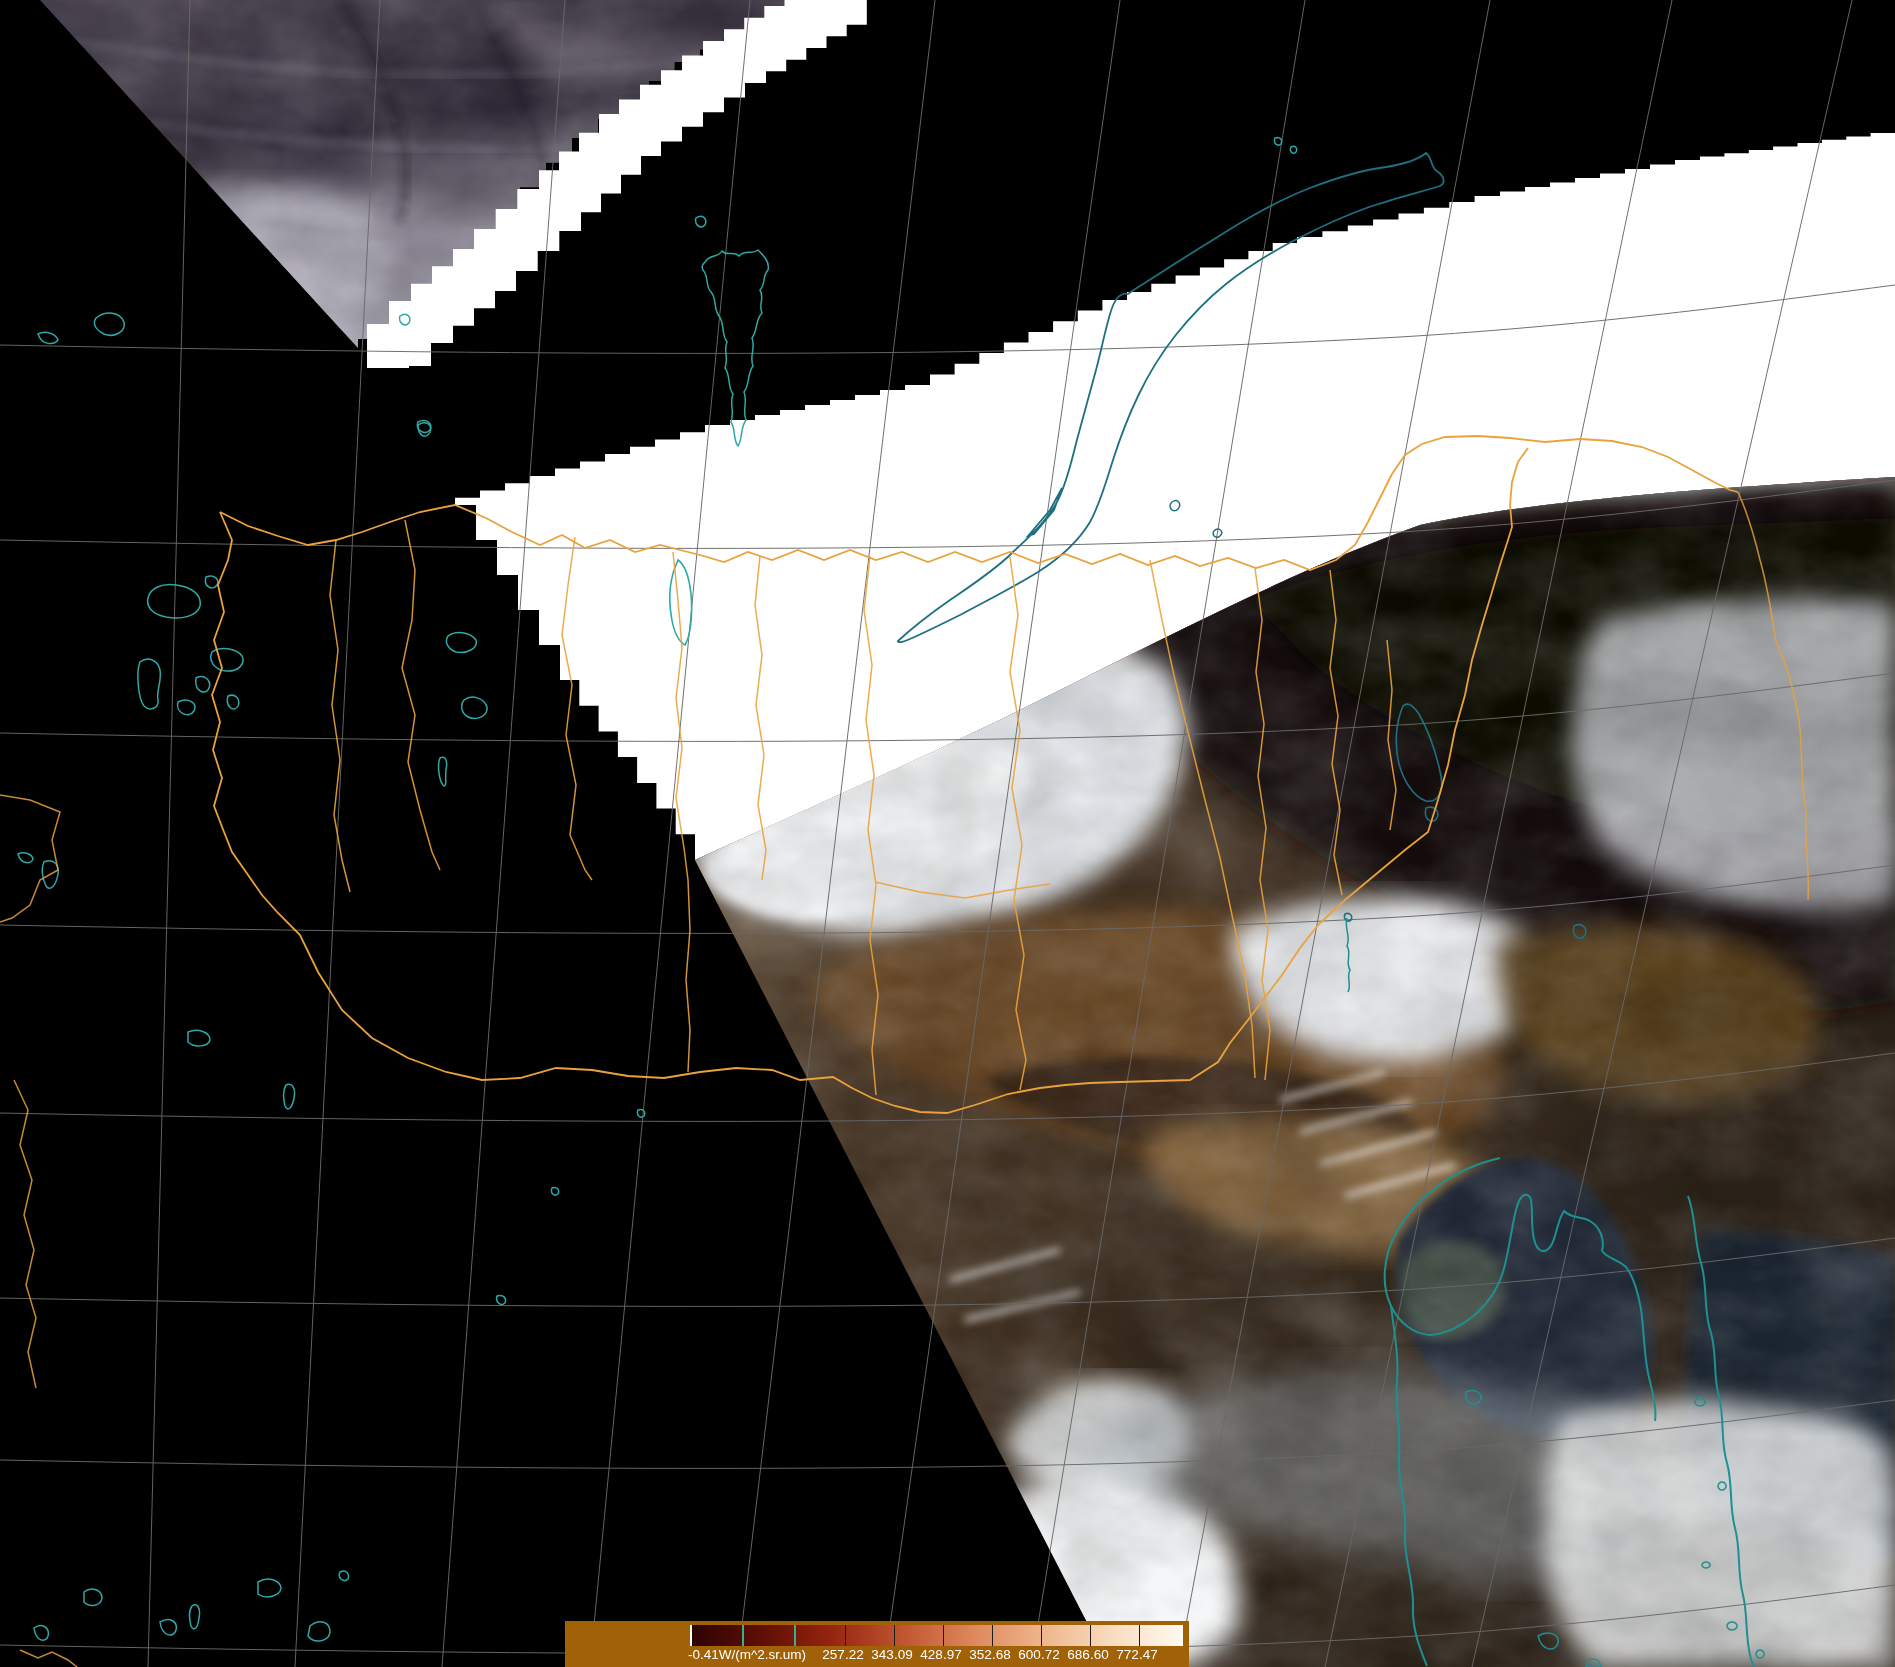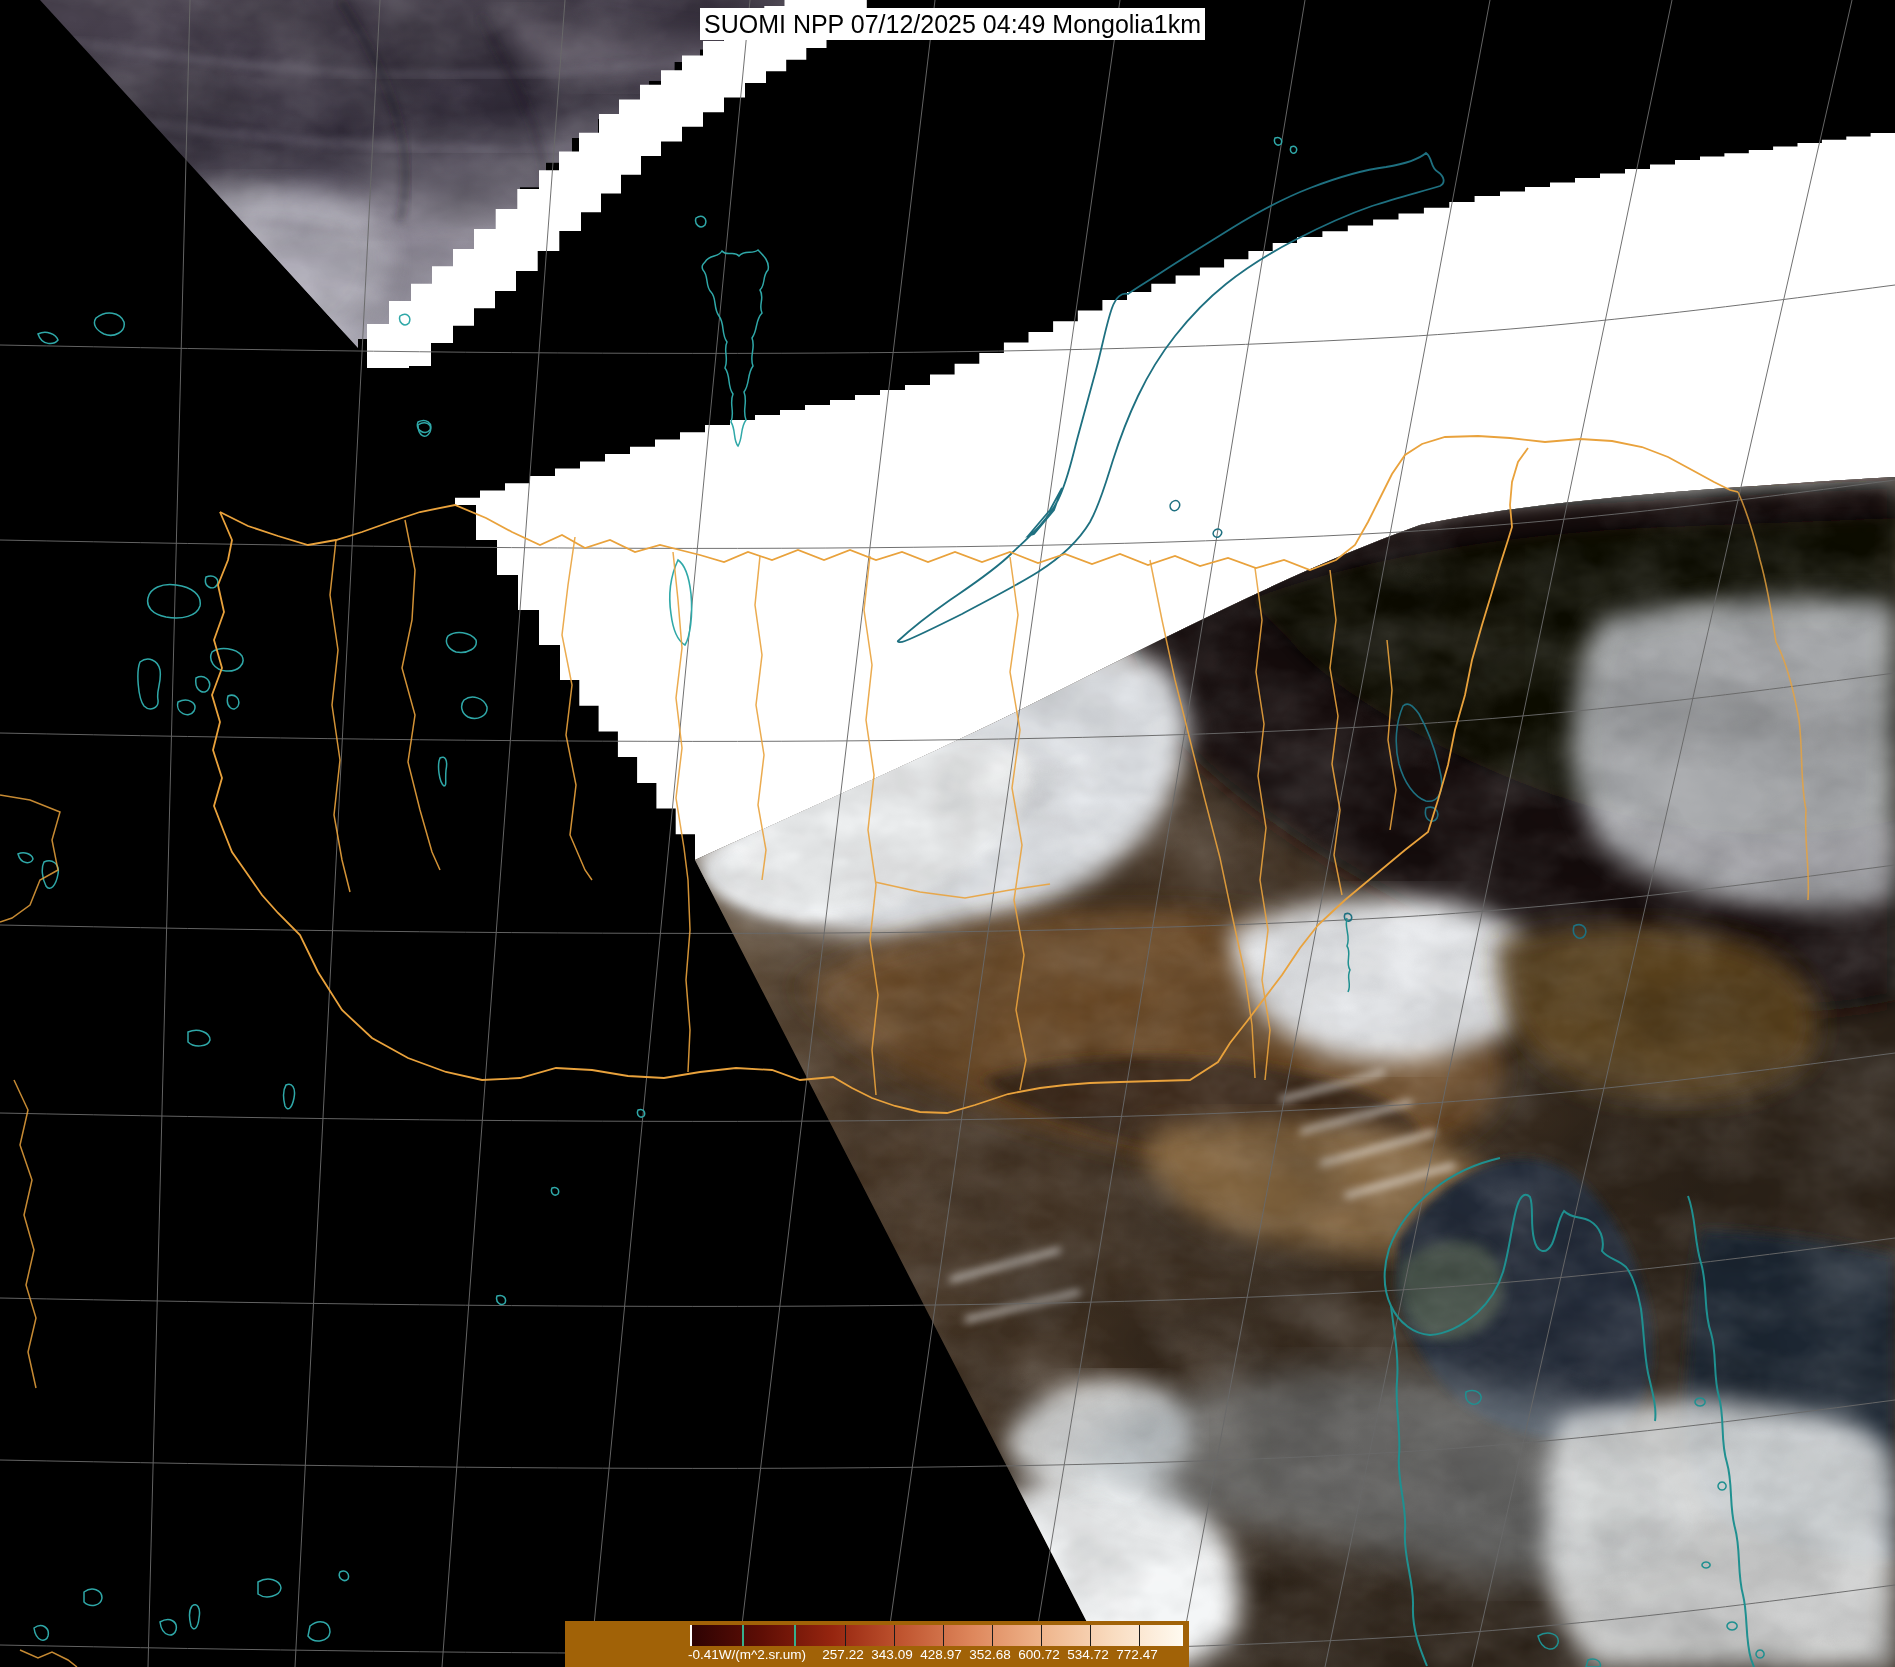--- a/index.html
+++ b/index.html
@@ -212,21 +212,20 @@
          M1255,568 L1262,620 1256,672 1264,724 1258,776 1266,828 1260,880 1268,930 1262,980 1270,1030 1265,1080
          M1387,640 L1392,690 1388,740 1396,790 1390,830
          M1330,570 L1336,620 1330,668 1338,716 1332,764 1340,810 1334,855 1342,895
          M336,540 L330,595 338,650 332,705 340,760 334,815 342,860 350,892"></path>
     <path opacity="0.85" stroke-width="1.5" d="M0,795 L30,800 60,812 52,840 58,870 40,880 30,905 12,918 0,922
          M14,1080 L28,1110 20,1145 32,1180 24,1215 34,1250 26,1285 36,1318 28,1352 36,1388
          M20,1650 L38,1658 52,1652 68,1660 77,1667"></path>
   </g>
 </svg>
 
-<div class="title-box" id="title1">SUOMI NPP 07/12/2025 04:49 Mongolia1km</div>
 
 <div id="colorbar">
   <div id="cbar" style="background: linear-gradient(90deg, rgb(46, 3, 3), rgb(95, 14, 5), rgb(150, 37, 15), rgb(192, 85, 48), rgb(222, 135, 92), rgb(239, 181, 140), rgb(249, 220, 192), rgb(255, 250, 240));">
         <div class="cbend"></div>
         <div class="cbtick minor" style="left: 50px; background: rgb(55, 176, 140);"></div>
         <div class="cbtick minor" style="left: 102px; background: rgb(55, 176, 140);"></div>
         <div class="cbtick" style="left: 153px;"></div>
         <div class="cbtick" style="left: 202px;"></div>
         <div class="cbtick" style="left: 251px;"></div>
         <div class="cbtick" style="left: 300px;"></div>
@@ -234,18 +233,18 @@
         <div class="cbtick" style="left: 398px;"></div>
         <div class="cbtick" style="left: 447px;"></div>
       </div>
   <div id="cblabels">
     <span id="cbunit">-0.41W/(m^2.sr.um)</span>
   <span class="cbnum" style="left: 278px;">257.22</span>
         <span class="cbnum" style="left: 327px;">343.09</span>
         <span class="cbnum" style="left: 376px; text-align: right;">428.97</span>
         <span class="cbnum" style="left: 425px;">352.68</span>
         <span class="cbnum" style="left: 474px;">600.72</span>
-        <span class="cbnum" style="left: 523px;">534.72</span>
+        <span class="cbnum" style="left: 523px;">686.60</span>
         <span class="cbnum" style="left: 572px;">772.47</span>
       </div>
 </div>
 
 </div>
 
 </body></html>

